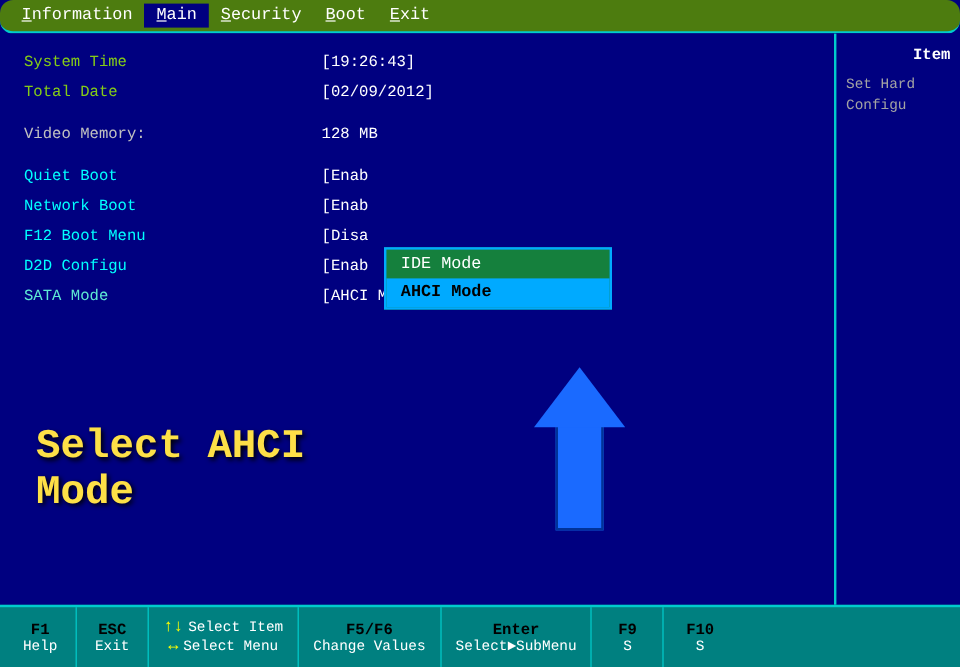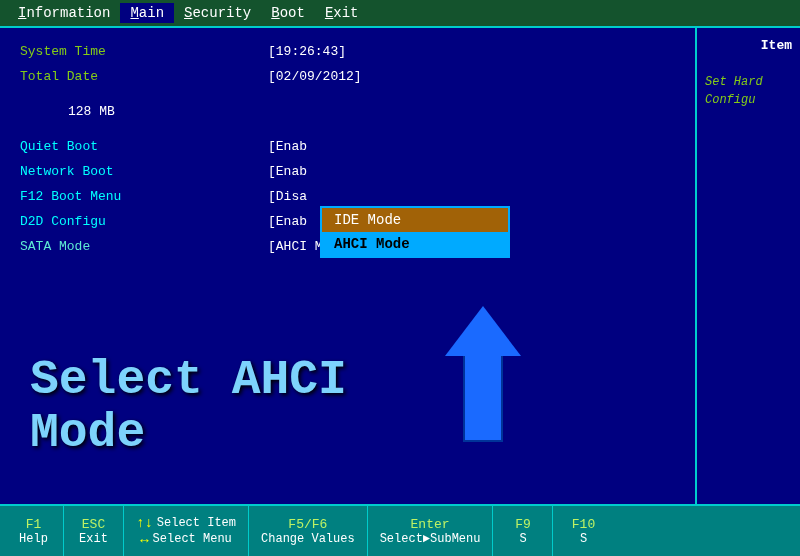--- a/index.html
+++ b/index.html
@@ -7,28 +7,29 @@
       width: 800px;
       height: 556px;
       background: #000080;
       font-family: 'Courier New', Courier, monospace;
       overflow: hidden;
       position: relative;
     }
 
     
     .menu-bar {
-      background: #14532d;
+      background: #4d7c0f;
       color: #fff;
       display: flex;
       align-items: center;
       height: 28px;
       padding: 0 8px;
       font-size: 14px;
       border-bottom: 2px solid #00cccc;
+      border-radius: 11px;
     }
     .menu-item {
       padding: 2px 10px;
       cursor: pointer;
       color: #fff;
     }
     .menu-item.active {
       background: #000080;
       color: #fff;
       text-align: right;
@@ -76,21 +77,21 @@
 
     .spacer {
       height: 10px;
     }
 
     
     .dropdown-popup {
       position: absolute;
       top: 178px;
       left: 320px;
-      background: #a16207;
+      background: #15803d;
       border: 2px solid #00aaff;
       width: 190px;
       z-index: 10;
     }
     .dropdown-item {
       padding: 4px 12px;
       color: #ffffff;
       font-size: 14px;
       cursor: pointer;
     }
@@ -106,37 +107,36 @@
       border-left: 2px solid #00cccc;
       padding: 10px 8px;
       color: #ffff00;
       font-size: 12px;
       background: #000080;
     }
     .right-panel-title {
       color: #ffffff;
       font-size: 13px;
       font-weight: bold;
-      margin-bottom: 20px;
+      margin-bottom: 8px;
       text-align: right;
     }
     .right-panel-text {
-      color: #84cc16;
+      color: #a3a3a3;
       font-size: 12px;
       line-height: 1.5;
-      font-style: italic;
     }
 
     
     .annotation-overlay {
       position: absolute;
-      bottom: 44px;
+      bottom: 74px;
       left: 30px;
-      color: #7dd3fc;
-      font-size: 48px;
+      color: #fde047;
+      font-size: 34px;
       font-weight: bold;
       text-shadow: 2px 2px 4px #000;
       line-height: 1.1;
       pointer-events: none;
     }
     .arrow-shaft {
       position: absolute;
       bottom: 62px;
       left: 463px;
       width: 40px;
@@ -175,23 +175,23 @@
       justify-content: center;
       padding: 2px 8px;
       border-right: 1px solid #00cccc;
       height: 100%;
       min-width: 60px;
     }
     .status-cell:last-child {
       border-right: none;
     }
     .status-key {
-      color: #bef264;
+      color: #000000;
       font-size: 13px;
-      font-weight: normal;
+      font-weight: bold;
     }
     .status-desc {
       color: #ffffff;
       font-size: 12px;
     }
     .status-cell-wide {
       display: flex;
       flex-direction: column;
       align-items: center;
       justify-content: center;
@@ -241,20 +241,21 @@
 
     <div class="bios-row">
       <span class="bios-label yellow">Total Date</span>
       <span class="bios-value">[02/09/2012]</span>
     </div>
 
     <div class="spacer"></div>
 
 
     <div class="bios-row">
+      <span class="bios-label">Video Memory:</span>
       <span class="bios-value">128 MB</span>
     </div>
 
     <div class="spacer"></div>
 
     <div class="bios-row">
       <span class="bios-label cyan">Quiet Boot</span>
       <span class="bios-value">[Enab</span>
     </div>
 

